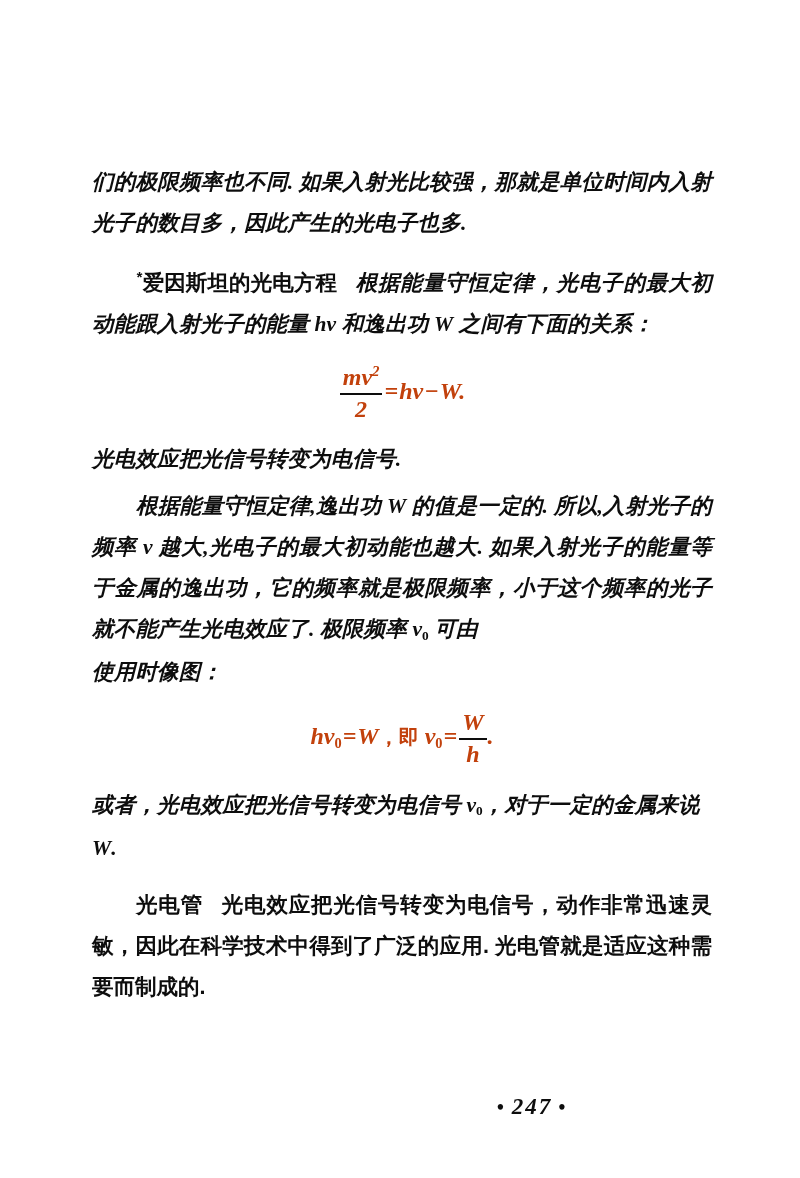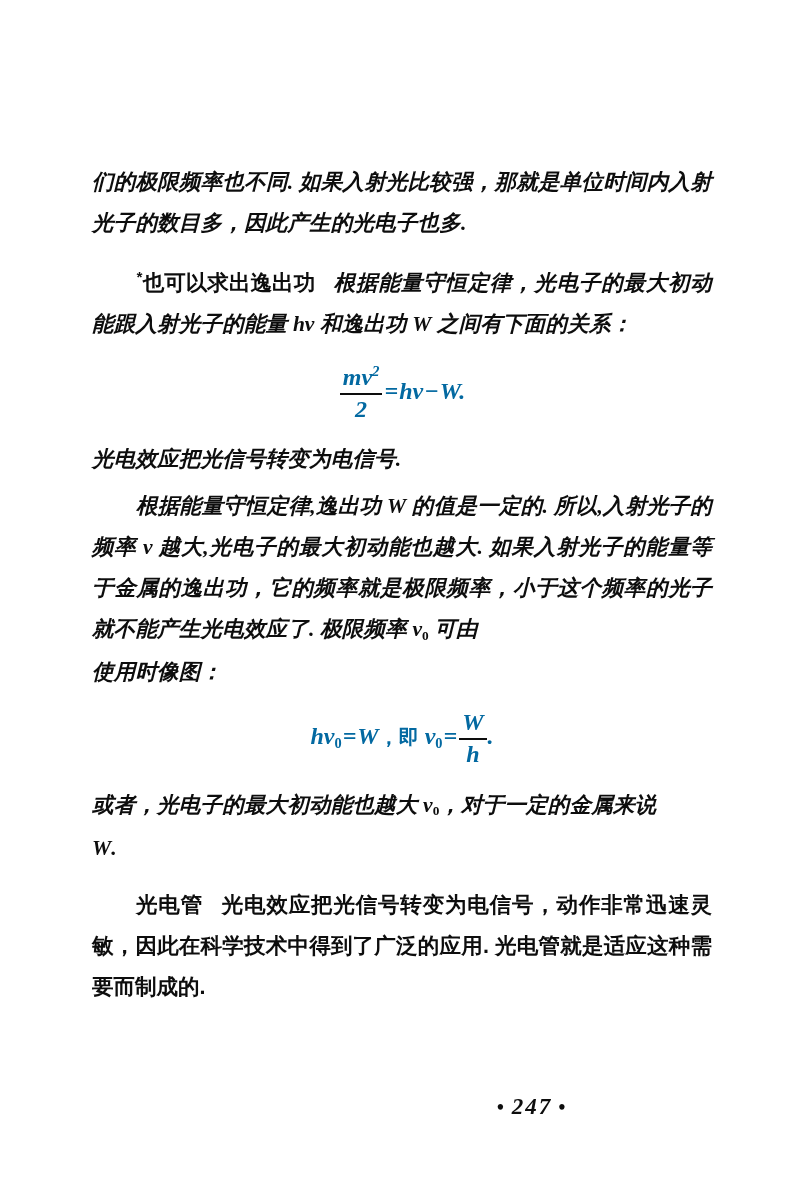--- a/index.html
+++ b/index.html
@@ -75,21 +75,21 @@
     bottom: -0.24em;
     font-style: normal;
   }
 
   
   .formula {
     text-align: center;
     font-family: "Liberation Serif", "DejaVu Serif", serif;
     font-style: italic;
     font-weight: bold;
-    color: #0369a1;
+    color: #c2410c;
     font-size: 24px;
   }
   .formula .frac {
     display: inline-block;
     vertical-align: middle;
     text-align: center;
     margin: 0 1px;
   }
   .formula .frac .num {
     display: block;
@@ -142,21 +142,21 @@
 </style>
 </head>
 <body>
 
 <div class="page">
   <div class="content">
 
     <p class="para kai">们的极限频率也不同. 如果入射光比较强，那就是单位时间内入射光子的数目多，因此产生的光电子也多.</p>
 
     <p class="para kai indent" style="margin-top:12px;">
-      <span class="star">*</span><span class="run-head kai-head">也可以求出逸出功</span><span class="gap-head"></span><span>根据能量守恒定律，光电子的最大初动能跟入射光子的能量 </span><span class="mathvar">hν</span><span> 和逸出功 </span><span class="mathvar">W</span><span> 之间有下面的关系：</span>
+      <span class="star">*</span><span class="run-head kai-head">爱因斯坦的光电方程</span><span class="gap-head"></span><span>根据能量守恒定律，光电子的最大初动能跟入射光子的能量 </span><span class="mathvar">hν</span><span> 和逸出功 </span><span class="mathvar">W</span><span> 之间有下面的关系：</span>
     </p>
 
     <div class="formula" style="margin-top:18px; margin-bottom:16px;">
       <span class="frac">
         <span class="num"><span>m</span><span>v</span><sup>2</sup></span>
         <span class="den">2</span>
       </span><span class="op">=</span><span>h</span><span>ν</span><span class="op">−</span><span>W</span><span>.</span>
     </div>
 
     <p class="para kai">光电效应把光信号转变为电信号.</p>
@@ -167,21 +167,21 @@
     <p class="para kai loose">使用时像图：</p>
 
     <div class="formula" style="margin-top:16px; margin-bottom:16px;">
       <span>h</span><span>ν<sub>0</sub></span><span class="op">=</span><span>W</span><span class="cn">，</span><span class="cn">即</span>&nbsp;<span>ν<sub>0</sub></span><span class="op">=</span><span class="frac">
         <span class="num">W</span>
         <span class="den">h</span>
       </span><span>.</span>
     </div>
 
     <p class="para kai">
-      <span>或者，光电子的最大初动能也越大 </span><span class="mathvar">ν<sub>0</sub></span><span>，对于一定的金属来说</span>
+      <span>或者，光电效应把光信号转变为电信号 </span><span class="mathvar">ν<sub>0</sub></span><span>，对于一定的金属来说</span>
     </p>
     <p class="para kai">
       <span class="mathvar">W</span><span>.</span>
     </p>
 
     <p class="para hei indent" style="margin-top:16px;">
       <span class="run-head">光电管</span><span class="gap-head"></span><span>光电效应把光信号转变为电信号，动作非常迅速灵敏，因此在科学技术中得到了广泛的应用. 光电管就是适应这种需要而制成的.</span>
     </p>
 
 

